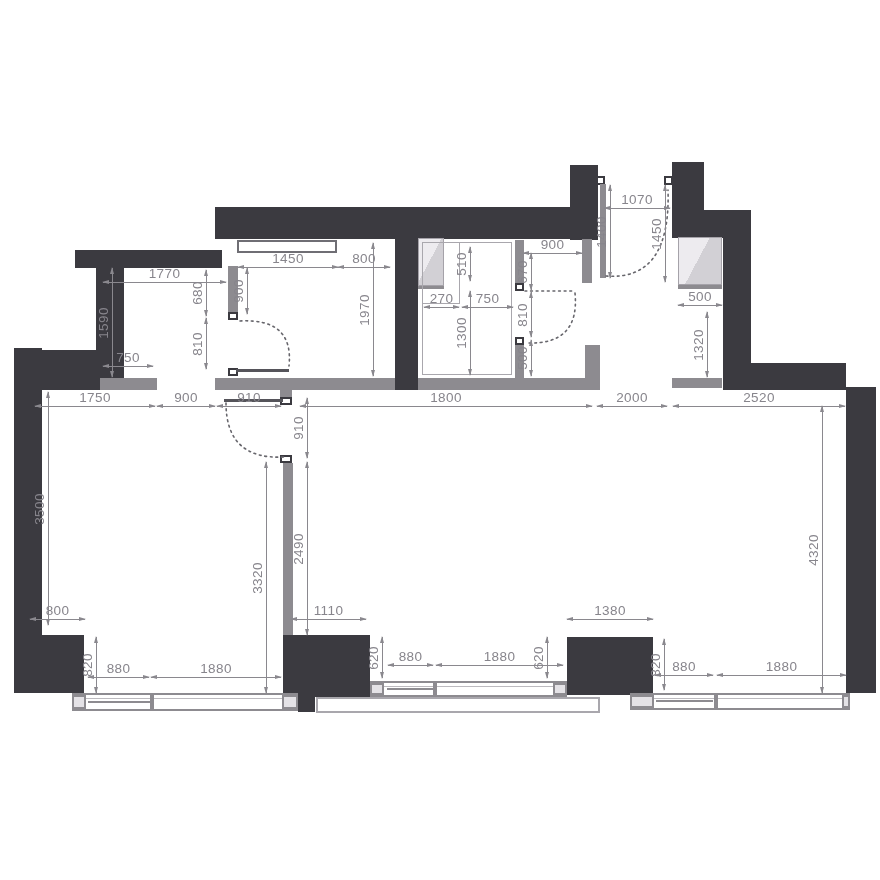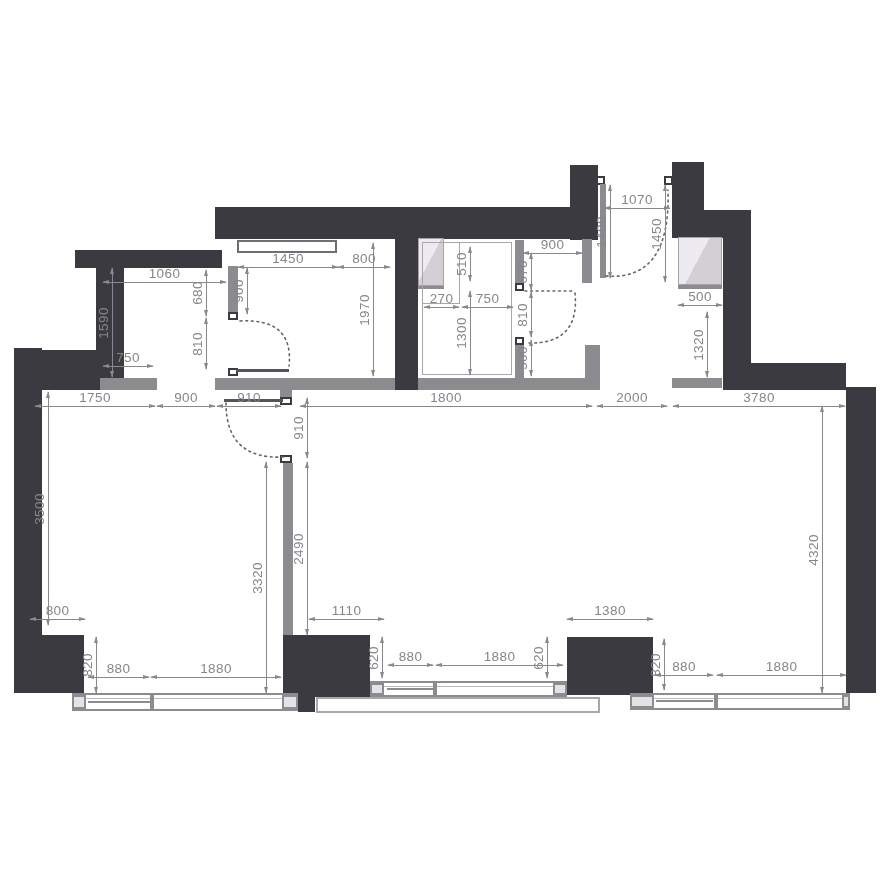--- a/index.html
+++ b/index.html
@@ -127,21 +127,21 @@
     <g fill="none" stroke="#67666c" stroke-width="1.6" stroke-linecap="round" stroke-dasharray="1.8 3.8">
       <path d="M 240 321 Q 294 318 289 366"></path>
       <path d="M 226 403 Q 226 460 284 457"></path>
       <path d="M 525 291 L 575 291"></path>
       <path d="M 575 293 Q 580 345 527 343"></path>
       <path d="M 606 276 Q 671 281 668 190"></path>
     </g>
   </svg>
 
   <div class="hdim" style="left:103px;top:282px;width:123px">
-      <span class="lbl">1060</span>
+      <span class="lbl">1770</span>
     </div>
   <div class="hdim" style="left:103px;top:366px;width:50px">
       <span class="lbl">750</span>
     </div>
   <div class="hdim" style="left:238px;top:267px;width:100px">
       <span class="lbl">1450</span>
     </div>
   <div class="hdim" style="left:338px;top:267px;width:52px">
       <span class="lbl">800</span>
     </div>
@@ -169,26 +169,26 @@
   <div class="hdim" style="left:217px;top:406px;width:64px">
       <span class="lbl">910</span>
     </div>
   <div class="hdim" style="left:300px;top:406px;width:292px">
       <span class="lbl">1800</span>
     </div>
   <div class="hdim" style="left:597px;top:406px;width:70px">
       <span class="lbl">2000</span>
     </div>
   <div class="hdim" style="left:673px;top:406px;width:172px">
-      <span class="lbl">3780</span>
+      <span class="lbl">2520</span>
     </div>
   <div class="hdim" style="left:30px;top:619px;width:55px">
       <span class="lbl">800</span>
     </div>
-  <div class="hdim" style="left:309px;top:619px;width:75px">
+  <div class="hdim" style="left:291px;top:619px;width:75px">
       <span class="lbl">1110</span>
     </div>
   <div class="hdim" style="left:567px;top:619px;width:86px">
       <span class="lbl">1380</span>
     </div>
   <div class="hdim" style="left:88px;top:677px;width:61px">
       <span class="lbl">880</span>
     </div>
   <div class="hdim" style="left:151px;top:677px;width:130px">
       <span class="lbl">1880</span>

